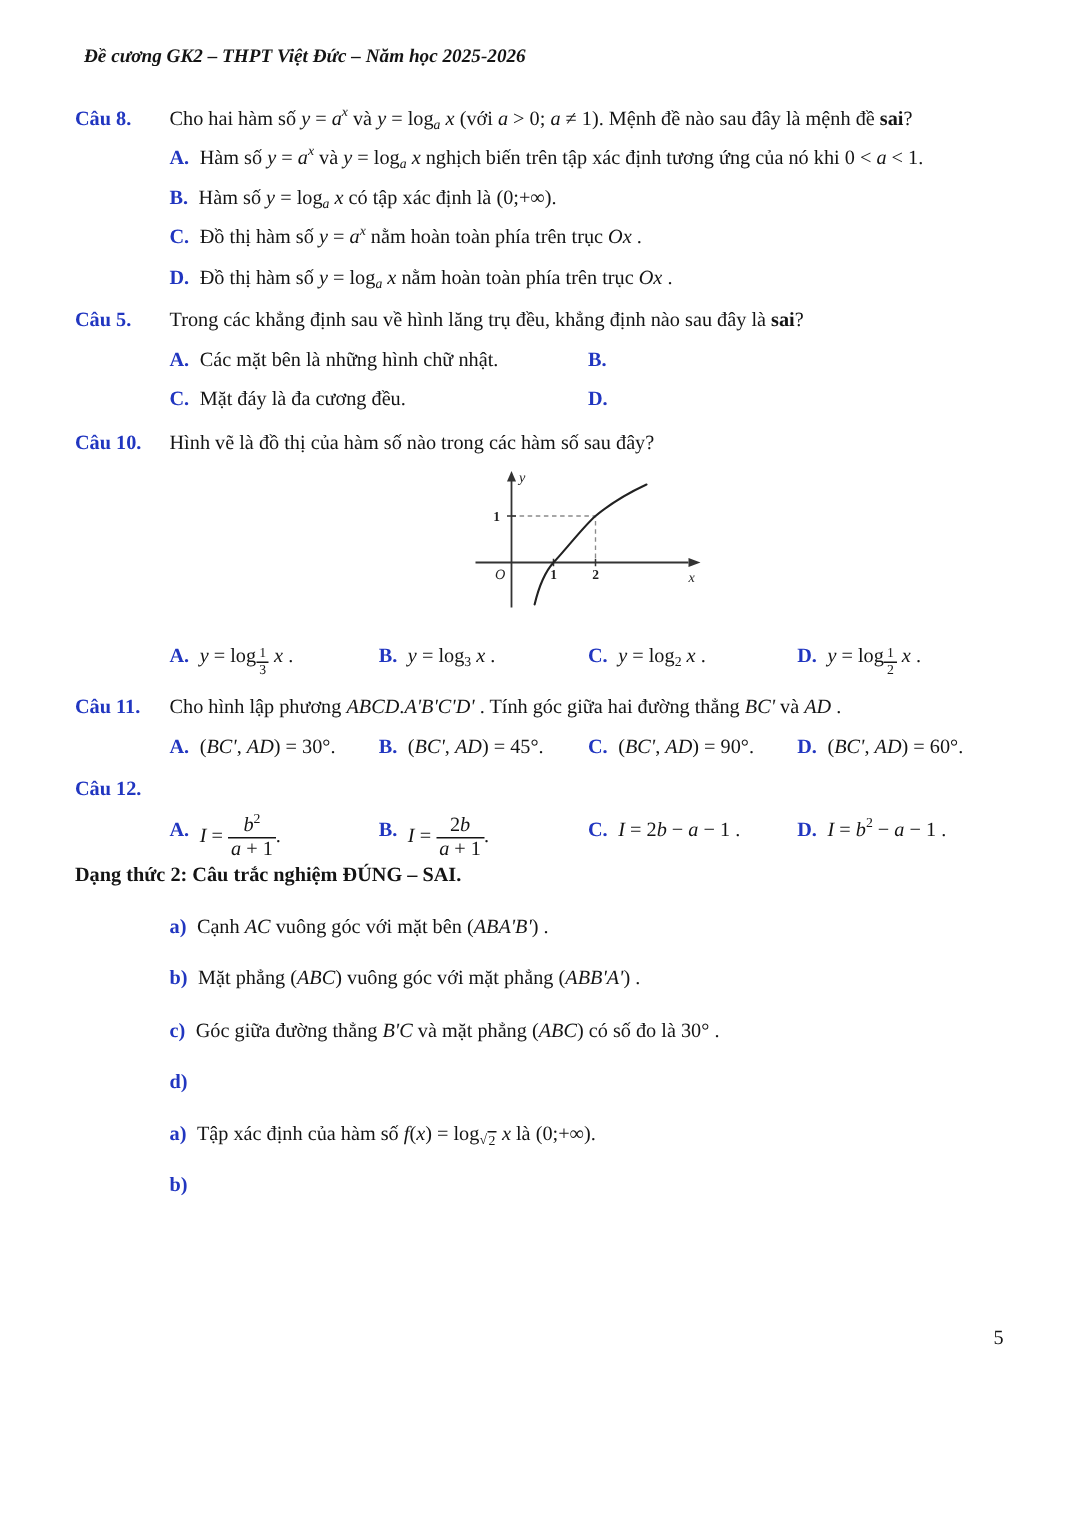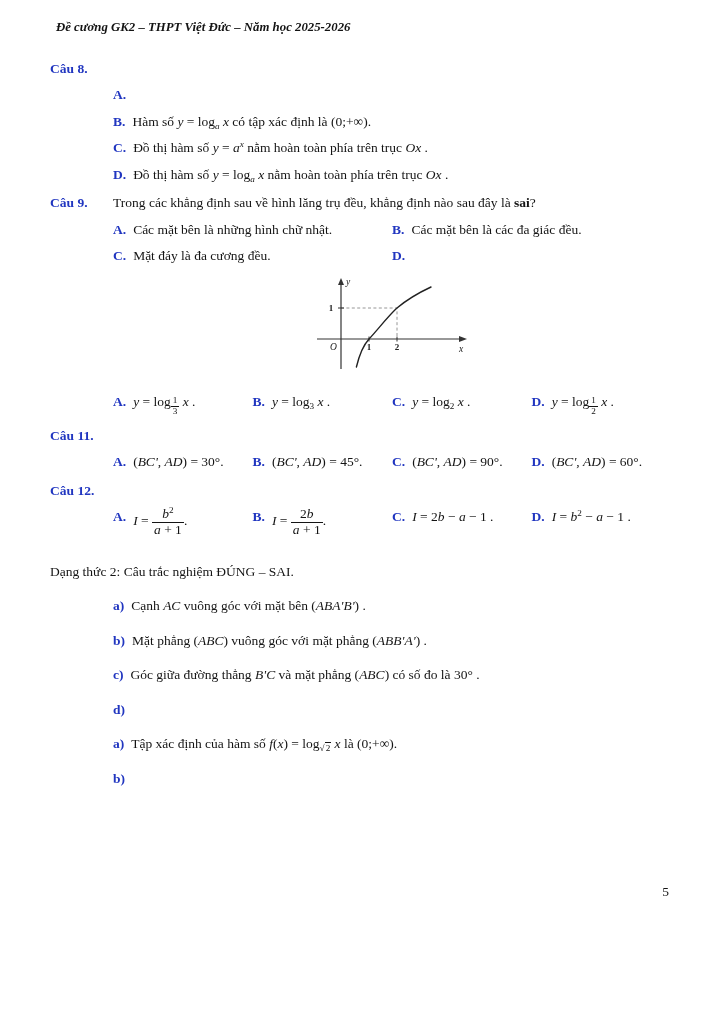--- a/index.html
+++ b/index.html
@@ -1,34 +1,34 @@
 <!DOCTYPE html>
 <html style="--blue: #2136c0;"><head>
 <meta charset="utf-8">
 <style>
   :root { --blue: #2136c0; --ink: #141414; }
   html, body { margin: 0; padding: 0; background: #ffffff; }
   .page {
     width: 725px; height: 936px; background: #fff; color: var(--ink);
     font-family: "Liberation Serif", serif; font-size: 13.5px; line-height: 1.45;
-    padding: 16px 54px 0 50px; position: relative; overflow: hidden; box-sizing: border-box;
+    padding: 26px 54px 0 50px; position: relative; overflow: hidden; box-sizing: border-box;
   }
   .doc-header { font-weight: bold; font-style: italic; font-size: 12.8px; margin: 2px 0 22px 6px; }
   .q { margin-top: 9px; }
   .qrow { display: flex; align-items: flex-start; }
   .qlabel { flex: 0 0 63px; color: var(--blue); font-weight: bold; }
   .qtext { flex: 1; }
   .opts { margin-left: 63px; }
   .opt { display: flex; margin-top: 7px; align-items: flex-start; }
   .grid2 { display: grid; grid-template-columns: 1fr 1fr; }
   .grid4 { display: grid; grid-template-columns: repeat(4, 1fr); }
   .olet { color: var(--blue); font-weight: bold; margin-right: 7px; white-space: nowrap; }
   .stmt { display: flex; margin-top: 15px; margin-left: 63px; align-items: flex-start; }
   .slet { color: var(--blue); font-weight: bold; margin-right: 7px; }
-  .section-heading { font-weight: normal; margin-top: 24px; }
+  .section-heading { font-weight: bold; }
   sub { font-size: 0.68em; vertical-align: -0.3em; line-height: 0; }
   sup { font-size: 0.68em; vertical-align: 0.6em; line-height: 0; }
   .frac { display: inline-block; vertical-align: middle; text-align: center; line-height: 1.08; }
   .frac .num { display: block; border-bottom: 1px solid var(--ink); padding: 0 2px; }
   .frac .den { display: block; padding: 0 2px; }
   sub .frac { vertical-align: middle; }
   .rad { border-top: 1px solid var(--ink); padding: 0 1px; }
   .figure-wrap { text-align: center; margin: 6px 0 4px 0; }
   .figure-wrap svg { position: relative; left: 26px; }
   svg text { font-family: "Liberation Serif", serif; fill: #222; }
@@ -40,65 +40,70 @@
 </head>
 <body>
 
 <div class="page">
 
   <div class="doc-header">Đề cương GK2 – THPT Việt Đức – Năm học 2025-2026</div>
 
   <section class="q">
     <div class="qrow">
       <span class="qlabel">Câu 8.</span>
+      <span class="qtext">Cho hai hàm số <i>y</i> = <i>a</i><sup><i>x</i></sup> và <i>y</i> = log<sub><i>a</i></sub> <i>x</i> (với <i>a</i> &gt; 0; <i>a</i> ≠ 1). Mệnh đề nào sau đây là mệnh đề <b>sai</b>?</span>
     </div>
     <div class="opts">
       <div class="opt">
         <span class="olet">A.</span>
+        <span class="otext">Hàm số <i>y</i> = <i>a</i><sup><i>x</i></sup> và <i>y</i> = log<sub><i>a</i></sub> <i>x</i> nghịch biến trên tập xác định tương ứng của nó khi 0 &lt; <i>a</i> &lt; 1.</span>
       </div>
       <div class="opt">
         <span class="olet">B.</span>
         <span class="otext">Hàm số <i>y</i> = log<sub><i>a</i></sub> <i>x</i> có tập xác định là (0;+∞).</span>
       </div>
       <div class="opt">
         <span class="olet">C.</span>
         <span class="otext">Đồ thị hàm số <i>y</i> = <i>a</i><sup><i>x</i></sup> nằm hoàn toàn phía trên trục <i>Ox</i> .</span>
       </div>
       <div class="opt">
         <span class="olet">D.</span>
         <span class="otext">Đồ thị hàm số <i>y</i> = log<sub><i>a</i></sub> <i>x</i> nằm hoàn toàn phía trên trục <i>Ox</i> .</span>
       </div>
     </div>
   </section>
 
   <section class="q">
     <div class="qrow">
-      <span class="qlabel">Câu 9.</span>
+      <span class="qlabel">Câu 5.</span>
       <span class="qtext">Trong các khẳng định sau về hình lăng trụ đều, khẳng định nào sau đây là <b>sai</b>?</span>
     </div>
     <div class="opts grid2">
       <div class="opt">
         <span class="olet">A.</span>
         <span class="otext">Các mặt bên là những hình chữ nhật.</span>
       </div>
       <div class="opt">
         <span class="olet">B.</span>
-        <span class="otext">Các mặt bên là các đa giác đều.</span>
       </div>
       <div class="opt">
         <span class="olet">C.</span>
         <span class="otext">Mặt đáy là đa cương đều.</span>
       </div>
       <div class="opt">
         <span class="olet">D.</span>
       </div>
     </div>
   </section>
 
   <section class="q">
+    <div class="qrow">
+      <span class="qlabel">Câu 10.</span>
+      <span class="qtext">Hình vẽ là đồ thị của hàm số nào trong các hàm số sau đây?</span>
+    </div>
 
     <div class="figure-wrap">
       <svg width="172" height="100" viewBox="0 0 172 100">
 
         <polyline points="40,33 96,33 96,64" fill="none" stroke="#8a8a8a" stroke-width="0.9" stroke-dasharray="3,2.4"></polyline>
 
         <line x1="16" y1="64" x2="158" y2="64" stroke="#333" stroke-width="1.2"></line>
         <line x1="40" y1="94" x2="40" y2="8" stroke="#333" stroke-width="1.2"></line>
         <polygon points="158,61 166,64 158,67" fill="#333"></polygon>
         <polygon points="37,10 40,3 43,10" fill="#333"></polygon>
@@ -134,20 +139,21 @@
       <div class="opt">
         <span class="olet">D.</span>
         <span class="otext"><i>y</i> = log<sub><span class="frac"><span class="num">1</span><span class="den">2</span></span></sub> <i>x</i> .</span>
       </div>
     </div>
   </section>
 
   <section class="q">
     <div class="qrow">
       <span class="qlabel">Câu 11.</span>
+      <span class="qtext">Cho hình lập phương <i>ABCD</i>.<i>A'B'C'D'</i> . Tính góc giữa hai đường thẳng <i>BC'</i> và <i>AD</i> .</span>
     </div>
     <div class="opts grid4">
       <div class="opt">
         <span class="olet">A.</span>
         <span class="otext">(<i>BC'</i>, <i>AD</i>) = 30°.</span>
       </div>
       <div class="opt">
         <span class="olet">B.</span>
         <span class="otext">(<i>BC'</i>, <i>AD</i>) = 45°.</span>
       </div>

